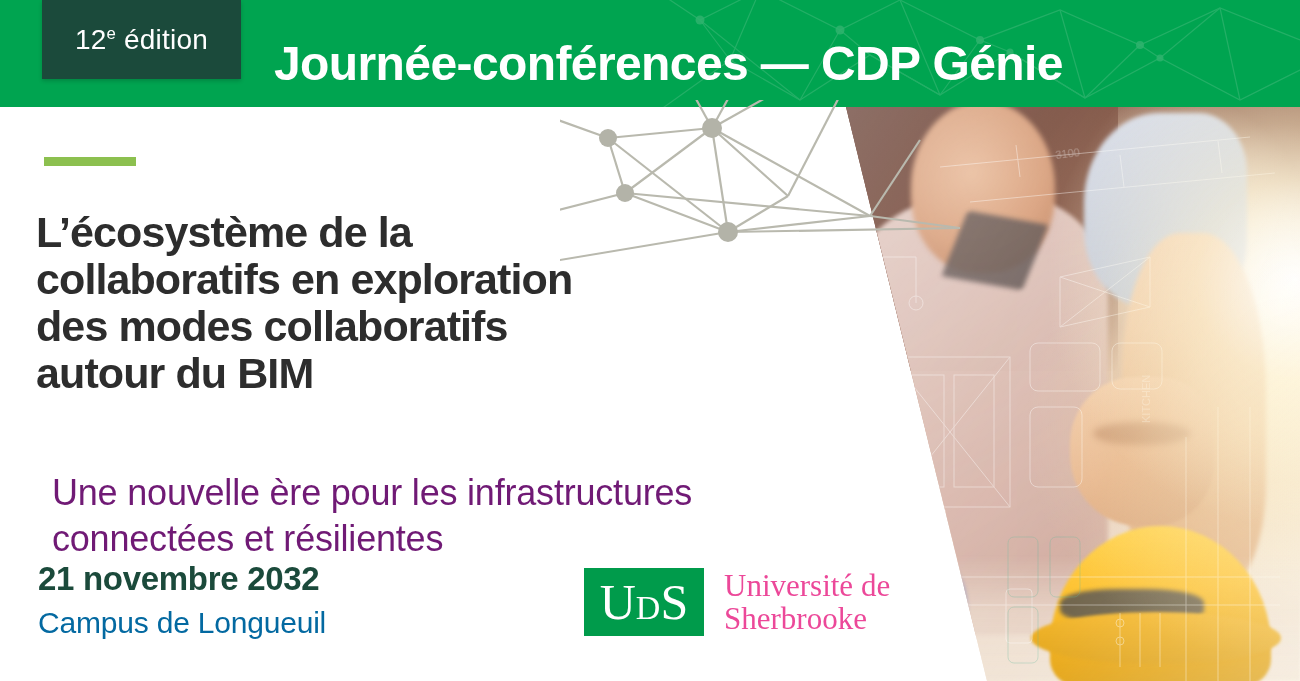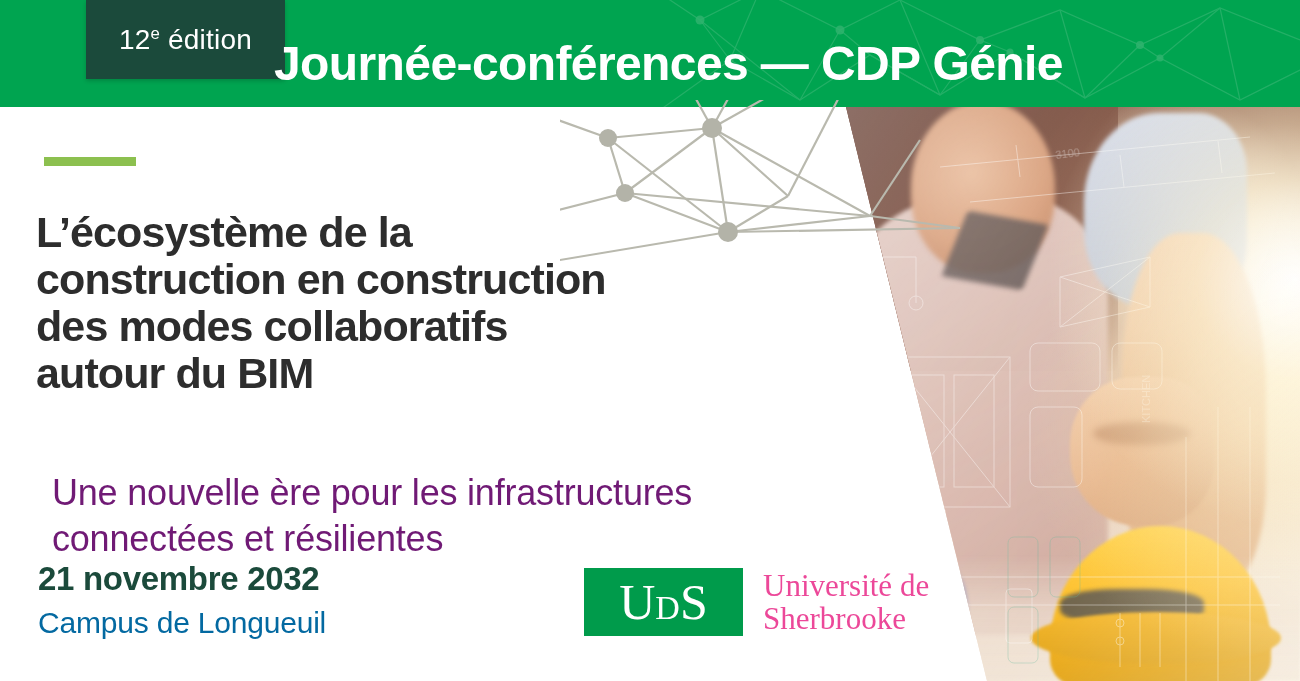--- a/index.html
+++ b/index.html
@@ -42,21 +42,20 @@
     position: absolute;
     left: 42px;
     top: 0;
     width: 199px;
     height: 79px;
     background: #1b4a3b;
     box-shadow: 0 2px 4px rgba(0,0,0,0.18);
     display: flex;
     align-items: center;
     justify-content: center;
-    margin-left: 44px;
   }
   .edition-badge-text {
     color: #ffffff;
     font-size: 28px;
     font-weight: 400;
     letter-spacing: 0.2px;
     white-space: nowrap;
   }
   .edition-badge-text sup {
     font-size: 0.6em;
@@ -311,21 +310,21 @@
 
   
   .uds-logo {
     position: absolute;
     left: 584px;
     top: 568px;
     display: flex;
     align-items: center;
   }
   .uds-mark {
-    width: 159px;
+    width: 120px;
     height: 68px;
     background: #009b4b;
     display: flex;
     align-items: center;
     justify-content: center;
     font-family: "Liberation Serif", serif;
     color: #ffffff;
     line-height: 1;
   }
   .uds-mark-text {
@@ -465,21 +464,21 @@
     <g fill="#b3b3a8">
       <circle cx="48" cy="38" r="9"></circle>
       <circle cx="152" cy="28" r="10"></circle>
       <circle cx="65" cy="93" r="9"></circle>
       <circle cx="168" cy="132" r="10"></circle>
     </g>
   </svg>
 
   <div class="accent-bar"></div>
 
-  <h1 class="title"><span>L’écosystème de la</span><br><span>construction en construction</span><br><span>des modes collaboratifs</span><br><span>autour du BIM</span></h1>
+  <h1 class="title"><span>L’écosystème de la</span><br><span>collaboratifs en exploration</span><br><span>des modes collaboratifs</span><br><span>autour du BIM</span></h1>
 
   <p class="subtitle"><span>Une nouvelle ère pour les infrastructures</span><br><span>connectées et résilientes</span></p>
 
   <div class="date-line">21 novembre 2032</div>
   <div class="place-line">Campus de Longueuil</div>
 
   <div class="uds-logo">
     <div class="uds-mark">
       <span class="uds-mark-text"><span>U</span><span class="small-d">D</span><span>S</span></span>
     </div>

